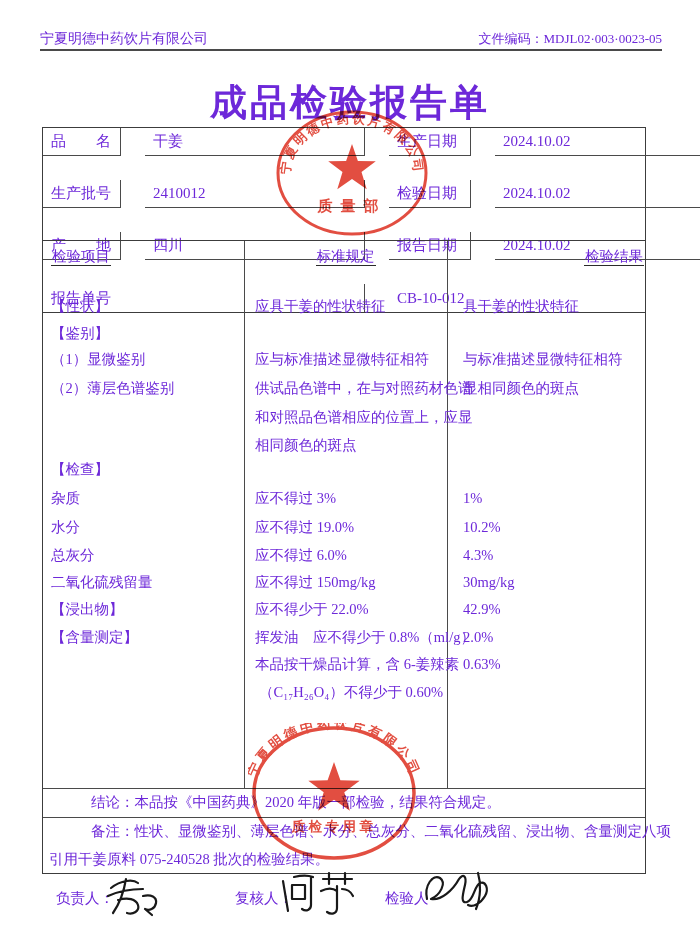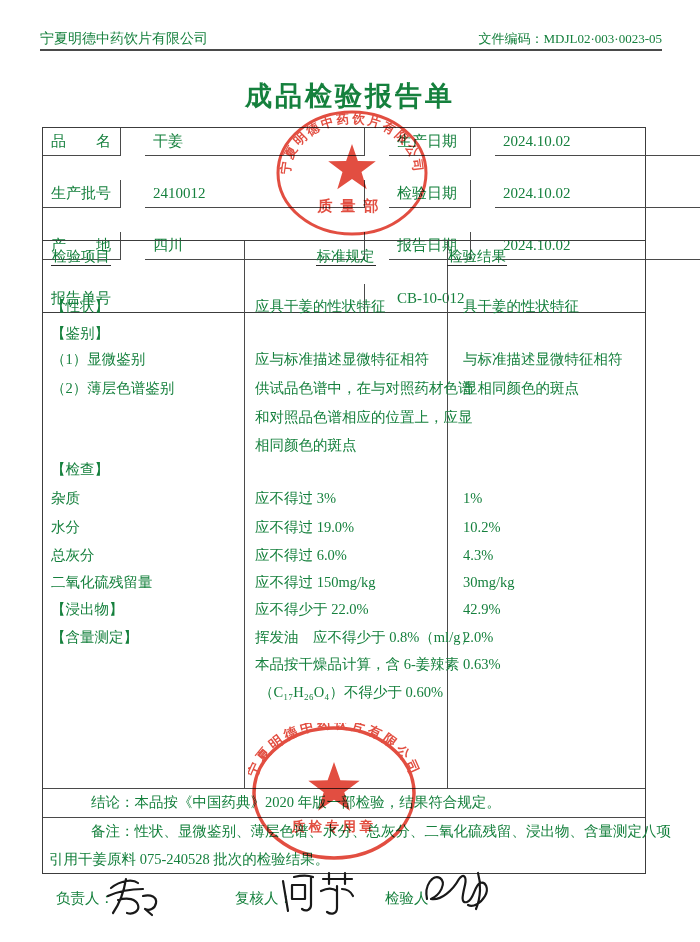--- a/index.html
+++ b/index.html
@@ -1,45 +1,45 @@
 <!DOCTYPE html>
 <html><head>
 <meta charset="utf-8">
 <style>
   html,body{margin:0;padding:0;background:#ffffff;}
   .page{position:relative;width:700px;height:942px;background:#ffffff;overflow:hidden;
-        font-family:"Liberation Serif","DejaVu Serif",serif;color:#15803d;}
+        font-family:"Liberation Serif","DejaVu Serif",serif;color:#6d28d9;}
   .abs{position:absolute;white-space:nowrap;}
 
   
   .company{left:40px;top:30px;font-size:14px;}
   .doccode{right:38px;top:30px;font-size:13px;font-weight:normal;}
   .hrule{left:40px;top:49px;width:622px;height:2px;background:#4a4a4a;}
-  .title{left:0;top:78px;width:700px;text-align:center;font-size:27px;font-weight:bold;letter-spacing:3px;}
+  .title{left:0;top:78px;width:700px;text-align:center;font-size:37px;font-weight:bold;letter-spacing:3px;}
 
   
   .info{left:42px;top:127px;width:604px;display:grid;
         grid-template-columns:78px 220px 82px 224px;grid-auto-rows:28px;
         border:1.5px solid #3c3c3c;box-sizing:border-box;font-size:15px;gap:24px;}
   .info>div{border-right:1px solid #4a4a4a;border-bottom:1px solid #4a4a4a;
         display:flex;align-items:center;padding:0 8px;overflow:hidden;white-space:nowrap;}
   .info>div.lastcol{border-right:none;}
   .info>div.lastrow{border-bottom:none;}
   .span2a{grid-column:1/3;}
   .span2b{grid-column:3/5;}
   .j2{display:inline-block;width:60px;text-align:justify;text-align-last:justify;}
 
   
   .main{left:42px;top:240px;width:604px;height:634px;border:1.5px solid #3c3c3c;box-sizing:border-box;}
   .vline{position:absolute;top:0;width:1px;height:547px;background:#4a4a4a;}
   .hline{position:absolute;left:0;width:100%;height:1px;background:#4a4a4a;}
   .colhead{position:absolute;top:4px;font-size:14.5px;line-height:22px;}
   .colhead span{border-bottom:1px solid #2a2a2a;padding:0 1px 1px 1px;}
   .ch2{left:201px;width:203px;text-align:center;}
-  .ch3{left:404px;width:197px;text-align:left;}
+  .ch3{left:404px;width:197px;text-align:right;}
   .ln{position:absolute;font-size:14.5px;line-height:22px;white-space:nowrap;}
 
   .blab{font-weight:normal;}
   .foot-ln{position:absolute;font-size:14.5px;line-height:22px;white-space:nowrap;}
 
   
   .sig-label{font-size:14.5px;top:889px;margin-left:8px;}
   .sigsvg{position:absolute;}
   .sigsvg path{fill:none;stroke:#191919;stroke-width:2.2;stroke-linecap:round;stroke-linejoin:round;}
 

